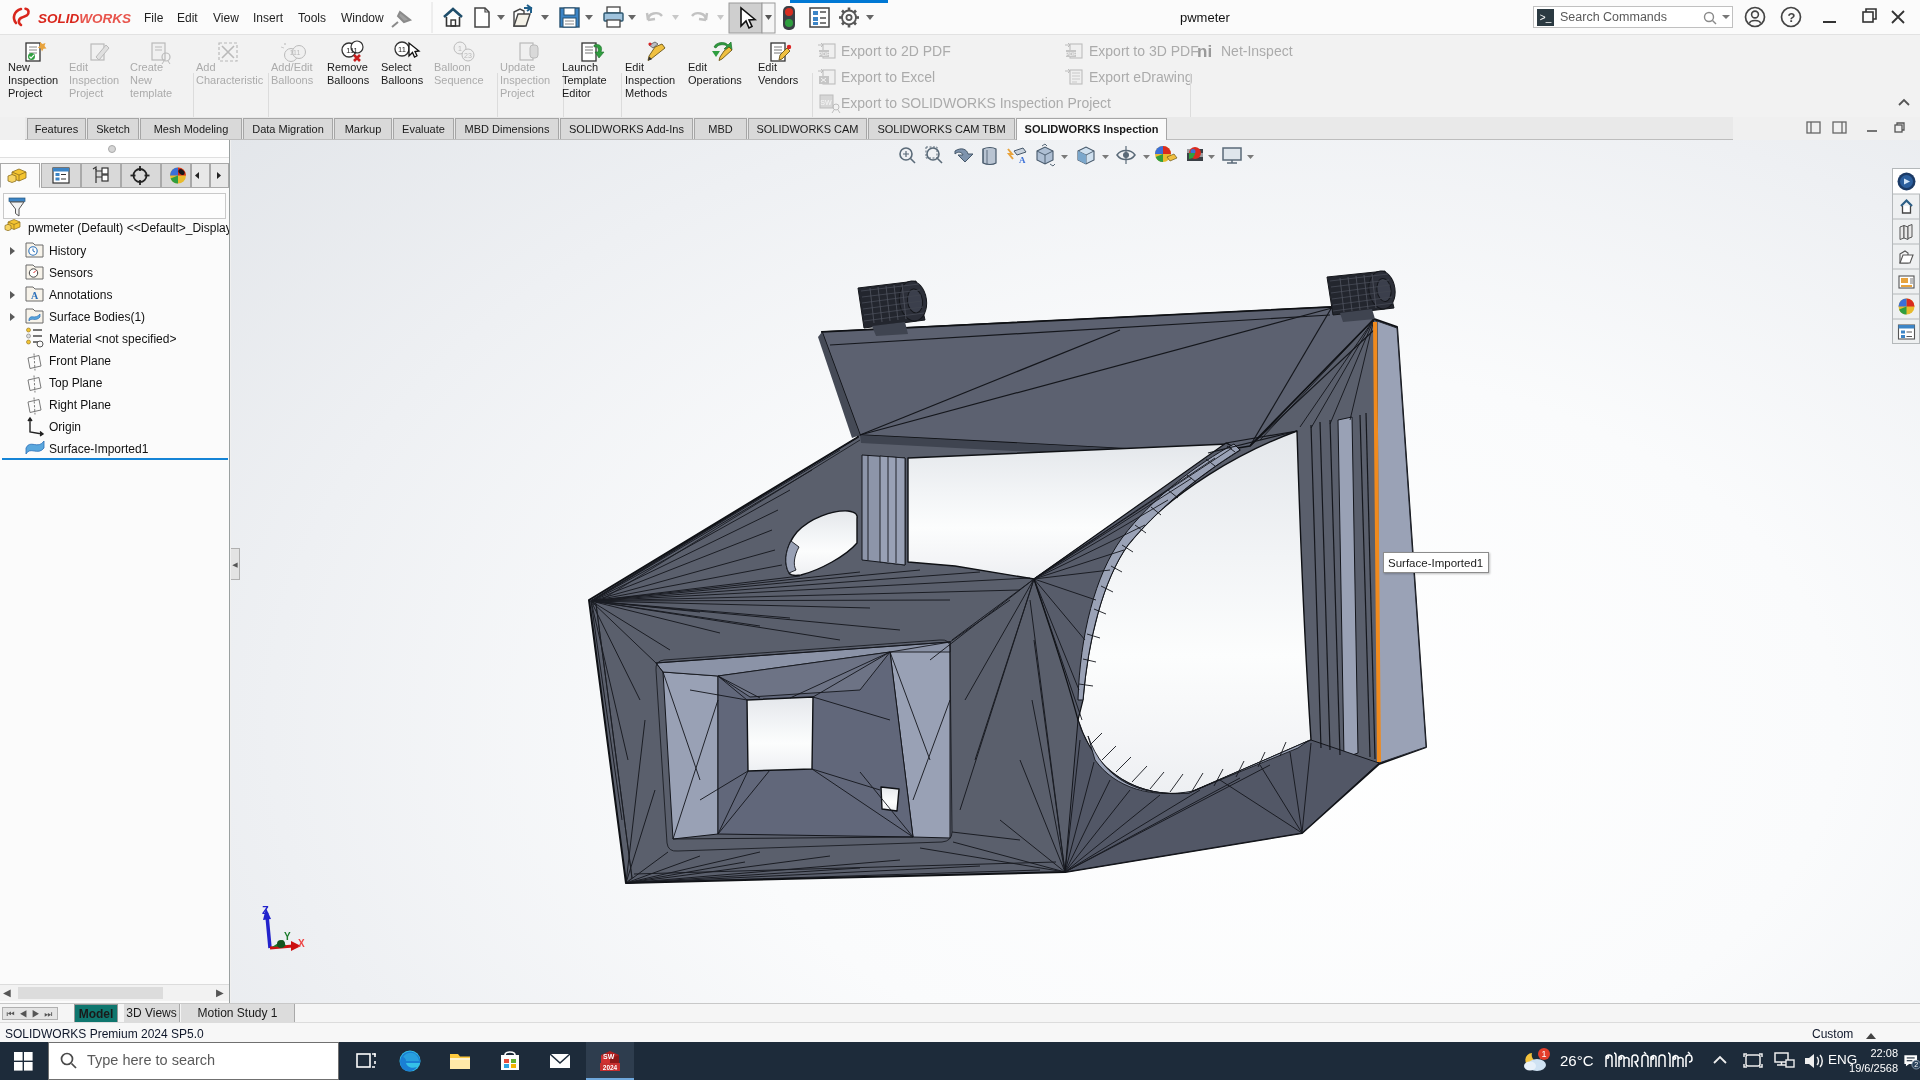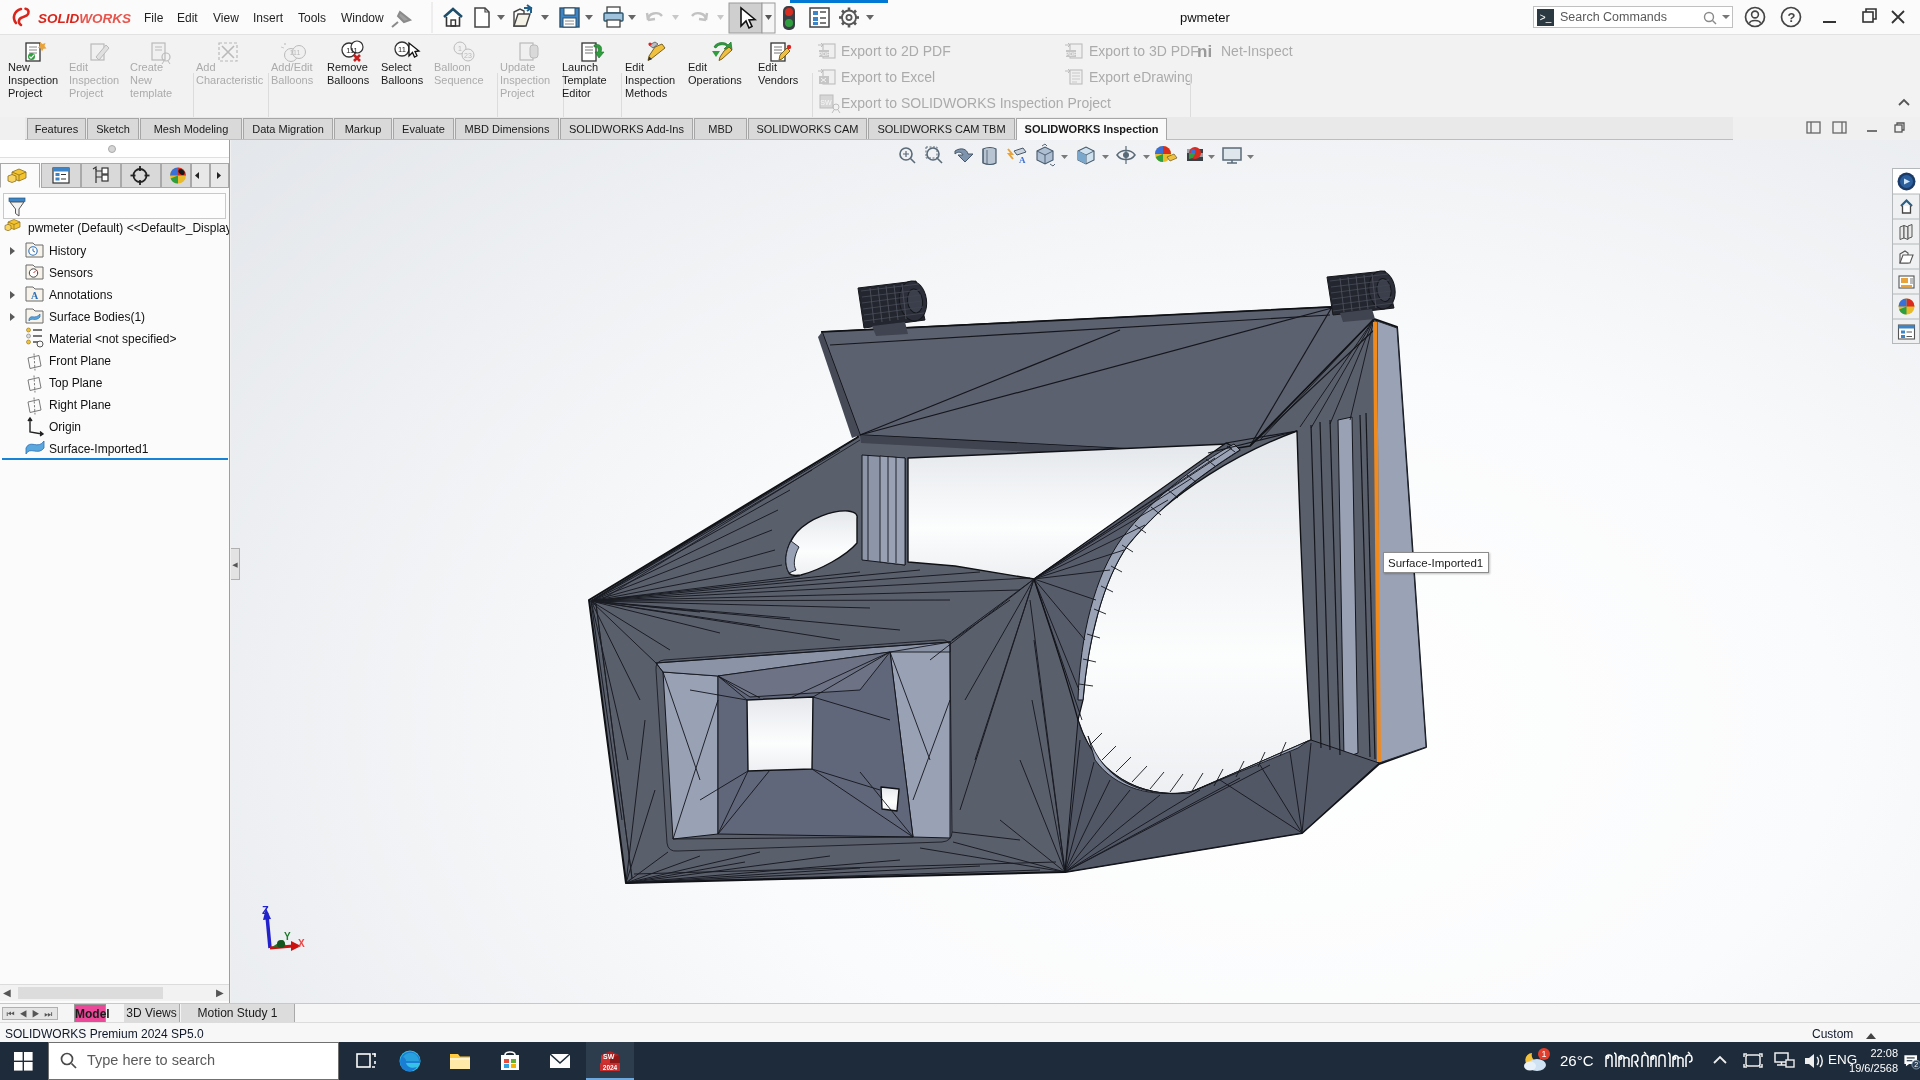--- a/index.html
+++ b/index.html
@@ -826,21 +826,21 @@
         <rect x="8" y="161.5" width="4" height="3" fill="#3d85c6"></rect>
           <rect x="8" y="166" width="4" height="3" fill="#3d85c6"></rect>
         <line x1="13.5" y1="163" x2="19" y2="163" stroke="#555"></line>
           <line x1="13.5" y1="167.5" x2="19" y2="167.5" stroke="#555"></line>
       </svg>
    </div>
   </div>
 
   <div id="mtabs">
     <div class="abs" style="left:2px; top:3px; width:56px; height:13px; font-size:9px; color:#555; background:#e4e4e4; border:1px solid #b0b0b0; text-align:center; line-height:12px; letter-spacing:1px;">⏮ ◀ ▶ ⏭</div>
-    <div class="mtab" style="left:74px; width:32px; background:#ec4899; font-weight:bold; border:1px solid #999; border-bottom:none;">Model</div>
+    <div class="mtab" style="left:74px; width:44px; background:#0f766e; font-weight:bold; border:1px solid #999; border-bottom:none;">Model</div>
     <div class="mtab" style="left:124px; width:56px;">3D Views</div>
     <div class="mtab" style="left:181px; width:114px;">Motion Study 1</div>
   </div>
   <div id="statusbar">
     <div class="abs" style="left:5px; top:4px;">SOLIDWORKS Premium 2024 SP5.0</div>
     <div class="abs" style="left:1812px; top:4px;">Custom</div>
     <div class="abs" style="left:1866px; top:10px; width:0; height:0; border-left:5px solid transparent; border-right:5px solid transparent; border-bottom:6px solid #444;"></div>
   </div>
   <div id="taskbar">
 

